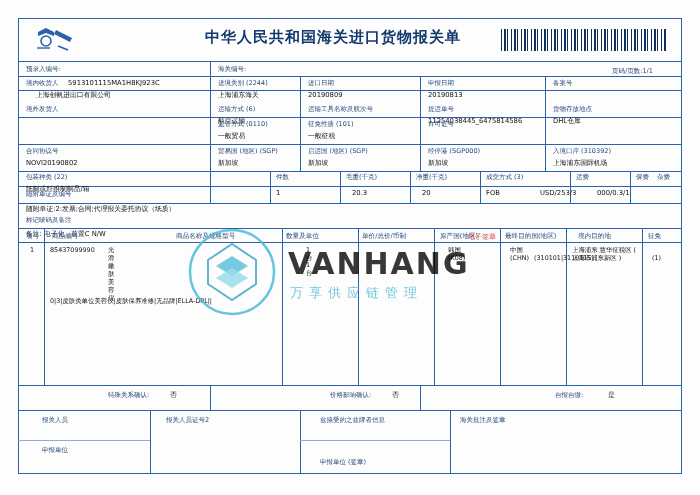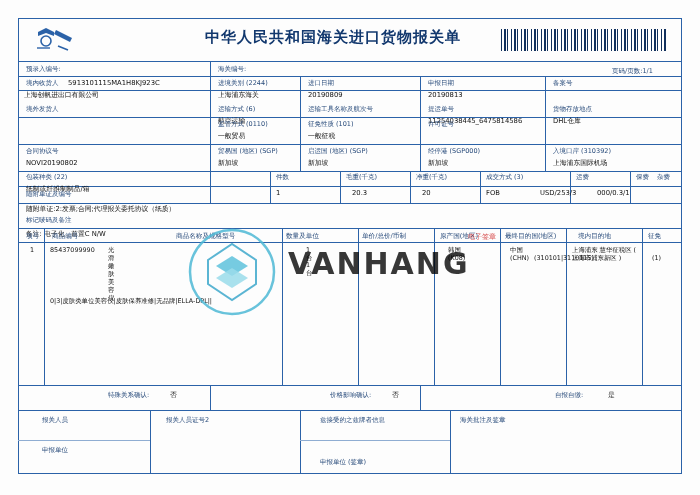--- a/index.html
+++ b/index.html
@@ -212,21 +212,21 @@
   <div class="vline" style="left:410px; top:171px; height:32px;"></div>
   <div class="vline" style="left:480px; top:171px; height:32px;"></div>
   <div class="vline" style="left:570px; top:171px; height:32px;"></div>
   <div class="vline" style="left:630px; top:171px; height:32px;"></div>
 
   <div class="lbl" style="left:26px; top:66px;">预录入编号:</div>
   <div class="lbl" style="left:218px; top:66px;">海关编号:</div>
 
   <div class="lbl" style="left:26px; top:80px;">境内收货人</div>
   <div class="val" style="left:68px; top:80px;">5913101115MA1H8KJ923C</div>
-  <div class="val" style="left:24px; top:92px;">上海创帆进出口有限公司</div>
+  <div class="val" style="left:36px; top:92px;">上海创帆进出口有限公司</div>
 
   <div class="lbl" style="left:218px; top:80px;">进境关别 (2244)</div>
   <div class="val" style="left:218px; top:92px;">上海浦东海关</div>
 
   <div class="lbl" style="left:308px; top:80px;">进口日期</div>
   <div class="val" style="left:308px; top:92px;">20190809</div>
 
   <div class="lbl" style="left:428px; top:80px;">申报日期</div>
   <div class="val" style="left:428px; top:92px;">20190813</div>
 
@@ -333,20 +333,21 @@
   <div class="wm">
     <svg class="wm-mark" viewBox="0 0 92 92">
       <g opacity="0.85">
         <circle cx="46" cy="46" r="42" fill="none" stroke="#4fb9d6" stroke-width="2.5"></circle>
         <path d="M22 34 L46 18 L70 34 L70 58 L46 74 L22 58 Z" fill="none" stroke="#3fa9cc" stroke-width="2"></path>
         <path d="M30 40 L46 30 L62 40 L46 50 Z" fill="#5fc3dd"></path>
         <path d="M30 52 L46 42 L62 52 L46 62 Z" fill="#8ad6e8" opacity="0.85"></path>
       </g>
     </svg>
     <div class="wm-text">VANHANG</div>
+    <div class="wm-sub">万享供应链管理</div>
   </div>
 
   <div class="stamp">电子签章</div>
 
   <div class="vline" style="left:210px; top:385px; height:25px;"></div>
   <div class="vline" style="left:420px; top:385px; height:25px;"></div>
   <div class="vline" style="left:150px; top:410px; height:64px;"></div>
   <div class="vline" style="left:300px; top:410px; height:64px;"></div>
   <div class="vline" style="left:450px; top:410px; height:64px;"></div>
   <div class="hline-thin" style="left:18px; top:440px; width:132px;"></div>

